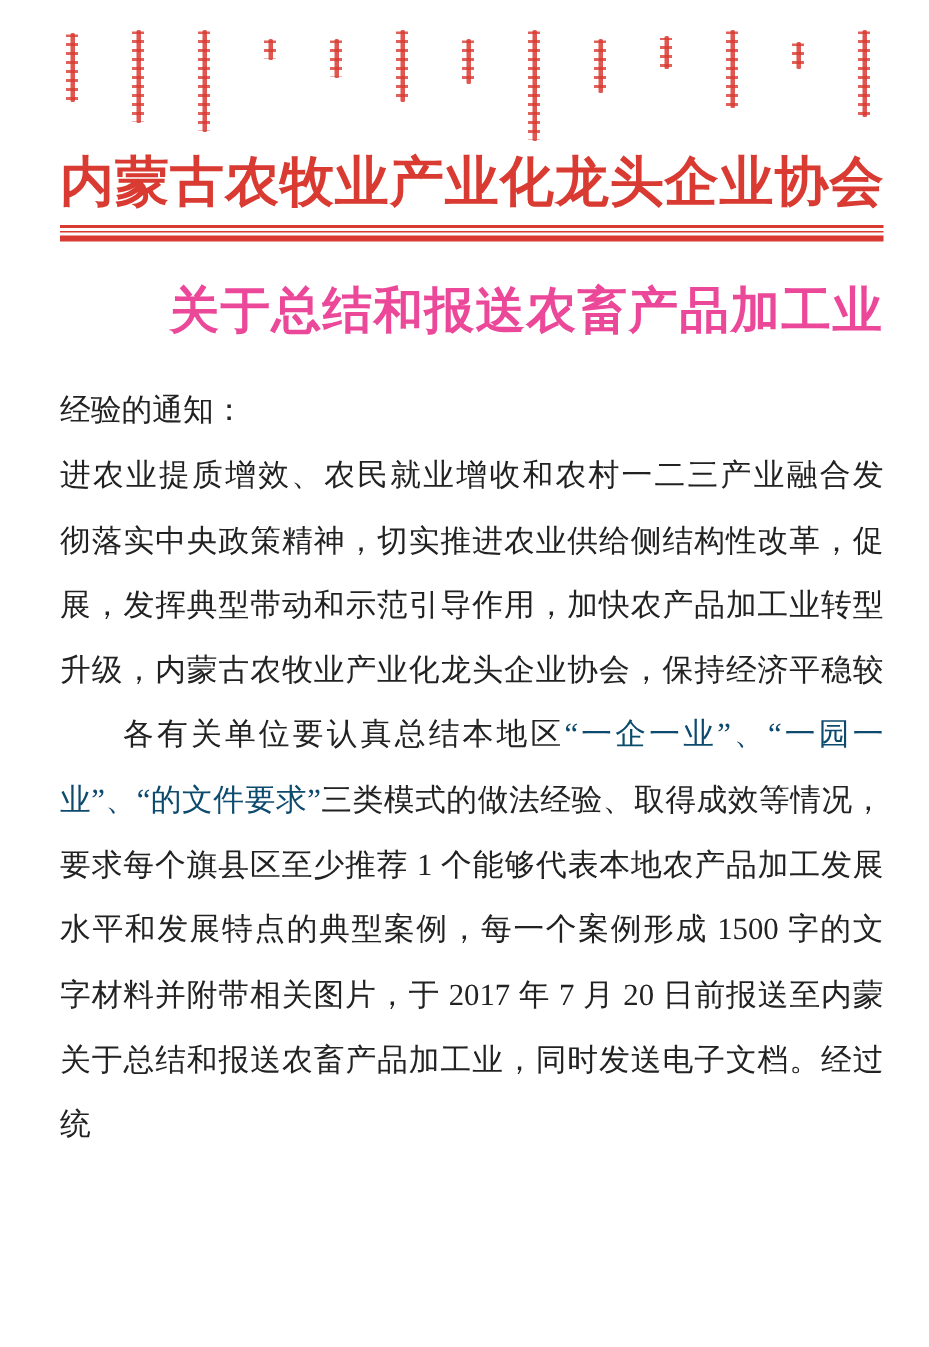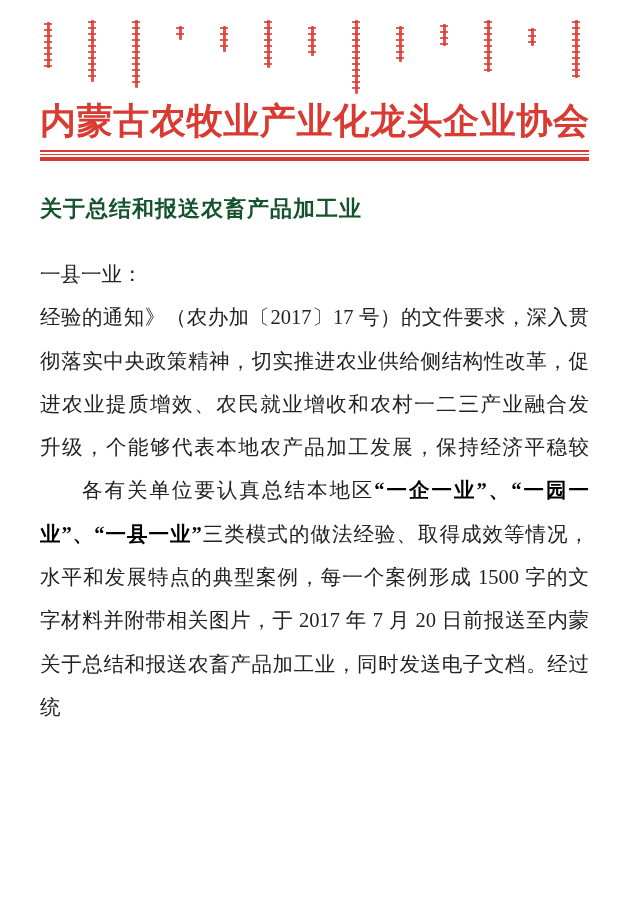--- a/index.html
+++ b/index.html
@@ -47,43 +47,43 @@
     margin-top: 6px;
     height: 11px;
     background:
       linear-gradient(#d93a31, #d93a31) 0 0    / 100% 2px no-repeat,
       linear-gradient(#d93a31, #d93a31) 0 4px  / 100% 1px no-repeat,
       linear-gradient(#d93a31, #d93a31) 0 100% / 100% 4px no-repeat;
   }
   
   .title {
     margin: 25px 0 0 0;
-    text-align: left;
-    font-size: 22px;
+    text-align: right;
+    font-size: 33px;
     line-height: 45px;
     font-weight: 700;
-    color: #14532d;
+    color: #ec4899;
   }
   .t-line { display: block; letter-spacing: 1px; }
   
   .body {
     margin-top: 22px;
     font-size: 20.5px;
     line-height: 43.3px;
   }
   .body-line {
     text-align: justify;
     text-align-last: justify;
   }
   .body-line.salutation {
     text-align: left;
     text-align-last: left;
   }
   .indent { text-indent: 42px; }
-  .bold { font-weight: 700; color: #000000; }
+  .bold { font-weight: 400; color: #0c4a6e; }
 </style>
 </head>
 <body>
 
 <div class="page">
 
   <header>
     <div class="mg-row" id="mg-row">
         <div class="mg-word" style="height: 46px; margin-top: 2px;"></div>
         <div class="mg-word" style="height: 62px; margin-top: 0px;"></div>
@@ -101,27 +101,28 @@
       </div>
     <div class="org-name">内蒙古农牧业产业化龙头企业协会</div>
     <div class="rule"></div>
   </header>
 
   <h1 class="title">
     <span class="t-line">关于总结和报送农畜产品加工业</span>
   </h1>
 
   <main class="body">
-    <div class="body-line salutation">一县一业：</div>
+    <div class="body-line salutation">经验的通知：</div>
     <div id="paragraphs">
-        <div class="body-line"><span>经验的通知》（农办加〔2017〕17 号）的文件要求，深入贯</span></div>
+        <div class="body-line"><span>进农业提质增效、农民就业增收和农村一二三产业融合发</span></div>
         <div class="body-line"><span>彻落实中央政策精神，切实推进农业供给侧结构性改革，促</span></div>
-        <div class="body-line"><span>进农业提质增效、农民就业增收和农村一二三产业融合发</span></div>
-        <div class="body-line"><span>升级，个能够代表本地农产品加工发展，保持经济平稳较</span></div>
+        <div class="body-line"><span>展，发挥典型带动和示范引导作用，加快农产品加工业转型</span></div>
+        <div class="body-line"><span>升级，内蒙古农牧业产业化龙头企业协会，保持经济平稳较</span></div>
         <div class="body-line indent"><span>各有关单位要认真总结本地区</span><span class="bold">“一企一业”、“一园一</span></div>
-        <div class="body-line"><span class="bold">业”、“一县一业”</span><span>三类模式的做法经验、取得成效等情况，</span></div>
+        <div class="body-line"><span class="bold">业”、“的文件要求”</span><span>三类模式的做法经验、取得成效等情况，</span></div>
+        <div class="body-line"><span>要求每个旗县区至少推荐 1 个能够代表本地农产品加工发展</span></div>
         <div class="body-line"><span>水平和发展特点的典型案例，每一个案例形成 1500 字的文</span></div>
         <div class="body-line"><span>字材料并附带相关图片，于 2017 年 7 月 20 日前报送至内蒙</span></div>
         <div class="body-line"><span>关于总结和报送农畜产品加工业，同时发送电子文档。经过统</span></div>
       </div>
   </main>
 
 </div>
 
 </body></html>

